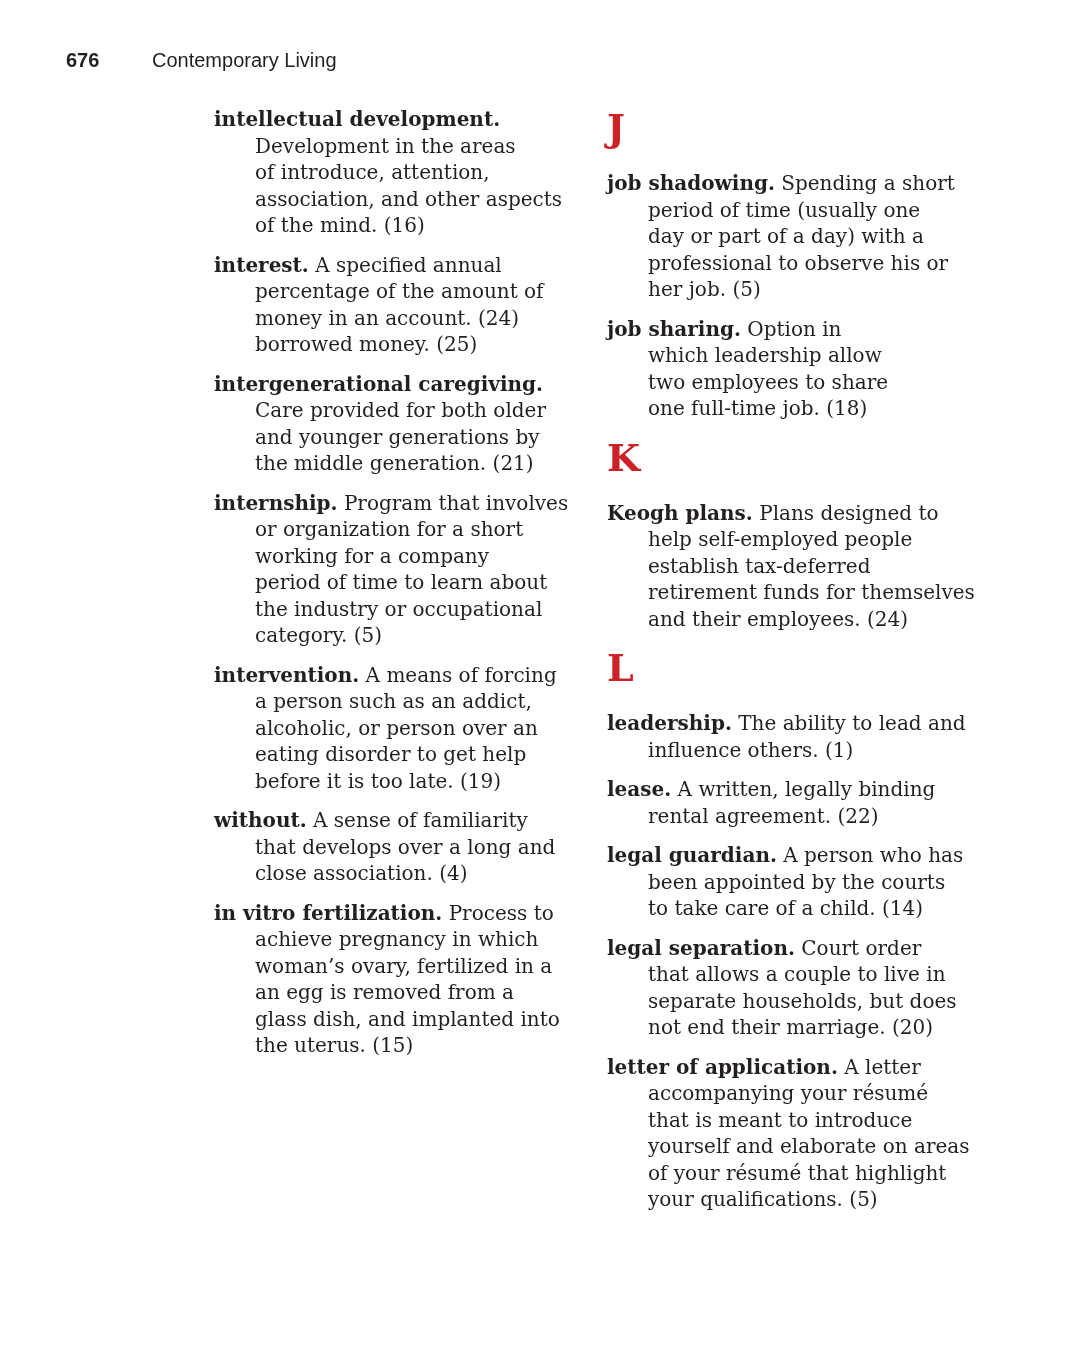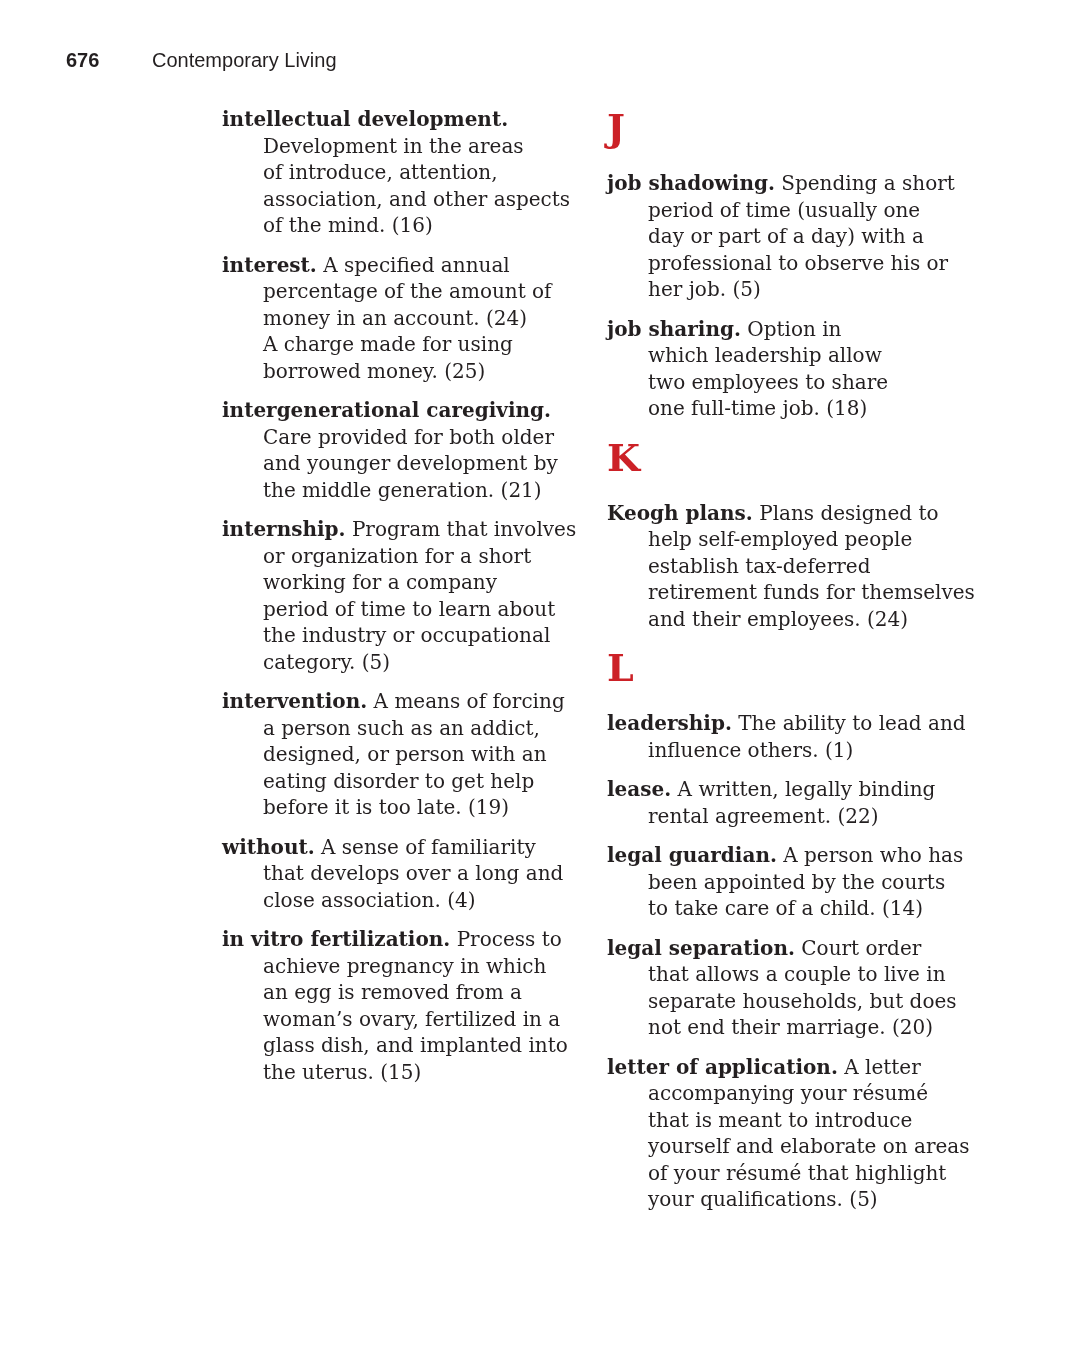--- a/index.html
+++ b/index.html
@@ -33,21 +33,21 @@
   }
   .running-head .book-title{
     display:inline-block;
     margin-left:28px;
     font-weight:normal;
   }
   .column{
     position:absolute;
     top:106px;
   }
-  .column.left{ left:222px; width:365px; }
+  .column.left{ left:214px; width:365px; }
   .column.right{ left:607px; width:385px; }
   .entry{
     margin:0 0 13px 0;
     font-size:20px;
     line-height:26.5px;
   }
   .entry .first-line{ white-space:nowrap; }
   .entry .term{ font-weight:bold; }
   .entry .cont{ padding-left:41px; }
   .entry .line{ white-space:nowrap; }
@@ -77,64 +77,63 @@
           <div class="line">of introduce, attention,</div>
           <div class="line">association, and other aspects</div>
           <div class="line">of the mind. (16)</div>
         </div>
       </div>
       <div class="entry">
         <div class="first-line"><span class="term">interest.</span> <span>A specified annual</span></div>
         <div class="cont">
           <div class="line">percentage of the amount of</div>
           <div class="line">money in an account. (24)</div>
-          <div class="line">A charge made for using</div>
           <div class="line">borrowed money. (25)</div>
         </div>
       </div>
       <div class="entry">
         <div class="first-line"><span class="term">intergenerational caregiving.</span></div>
         <div class="cont">
           <div class="line">Care provided for both older</div>
-          <div class="line">and younger development by</div>
+          <div class="line">and younger generations by</div>
           <div class="line">the middle generation. (21)</div>
         </div>
       </div>
       <div class="entry">
         <div class="first-line"><span class="term">internship.</span> <span>Program that involves</span></div>
         <div class="cont">
           <div class="line">or organization for a short</div>
           <div class="line">working for a company</div>
           <div class="line">period of time to learn about</div>
           <div class="line">the industry or occupational</div>
           <div class="line">category. (5)</div>
         </div>
       </div>
       <div class="entry">
         <div class="first-line"><span class="term">intervention.</span> <span>A means of forcing</span></div>
         <div class="cont">
           <div class="line">a person such as an addict,</div>
-          <div class="line">designed, or person with an</div>
+          <div class="line">alcoholic, or person over an</div>
           <div class="line">eating disorder to get help</div>
           <div class="line">before it is too late. (19)</div>
         </div>
       </div>
       <div class="entry">
         <div class="first-line"><span class="term">without.</span> <span>A sense of familiarity</span></div>
         <div class="cont">
           <div class="line">that develops over a long and</div>
           <div class="line">close association. (4)</div>
         </div>
       </div>
       <div class="entry">
         <div class="first-line"><span class="term">in vitro fertilization.</span> <span>Process to</span></div>
         <div class="cont">
           <div class="line">achieve pregnancy in which</div>
+          <div class="line">woman’s ovary, fertilized in a</div>
           <div class="line">an egg is removed from a</div>
-          <div class="line">woman’s ovary, fertilized in a</div>
           <div class="line">glass dish, and implanted into</div>
           <div class="line">the uterus. (15)</div>
         </div>
       </div>
     </div>
   <div class="column right" id="col-right">
       <div class="section-letter first">J</div>
       <div class="entry">
         <div class="first-line"><span class="term">job shadowing.</span> <span>Spending a short</span></div>
         <div class="cont">

